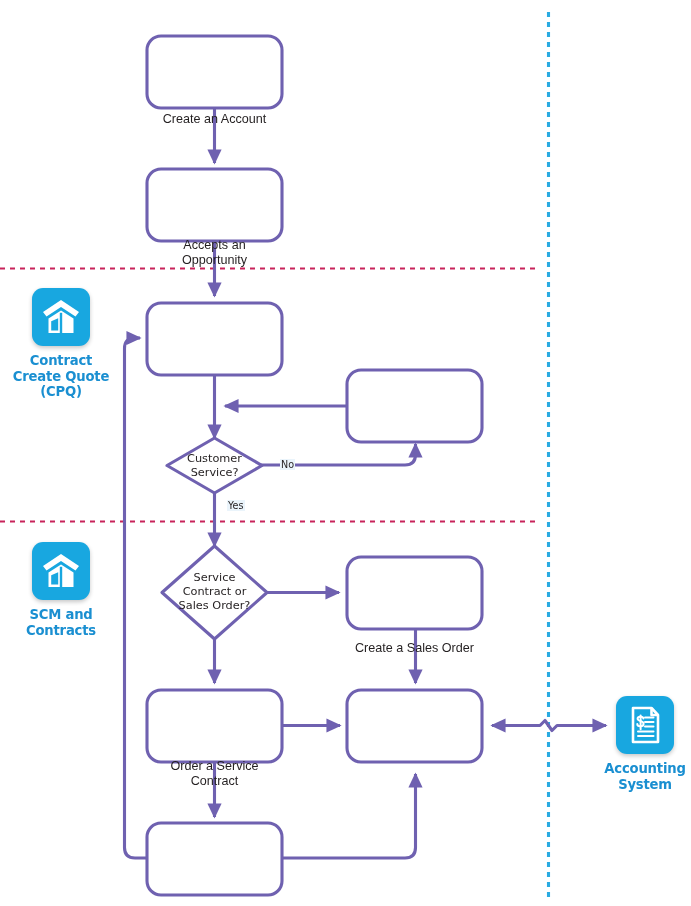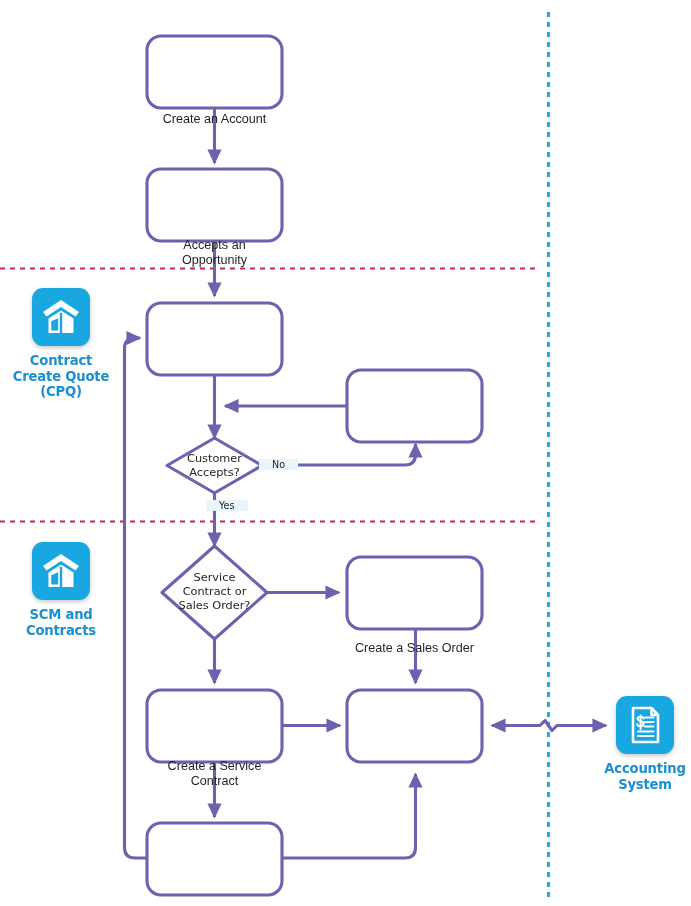--- a/index.html
+++ b/index.html
@@ -60,22 +60,23 @@
     color: #231f20;
     font-family: "DejaVu Sans", sans-serif;
     pointer-events: none;
   }
   .edge-label {
     position: absolute;
     font-size: 9.6px;
     color: #231f20;
     background: #eaf4fb;
     font-family: "DejaVu Sans", sans-serif;
-    padding: 0 13px;
+    padding: 0 1px;
     white-space: nowrap;
+    margin-left: 21px;
   }
   
   .sys {
     position: absolute;
     width: 118px;
     text-align: center;
   }
   .sys-icon {
     width: 58px;
     height: 58px;
@@ -175,27 +176,27 @@
       <path d="M 214.5 546 L 267 592.5 L 214.5 639 L 162 592.5 Z"></path>
     </g>
   </svg>
 
   <div class="node-label" style="left:152px; top:36px; width:125px; height:72px;">Create an Account</div>
 
   <div class="node-label" style="left:152px; top:169px; width:125px; height:72px;">Accepts an Opportunity</div>
 
 
 
-  <div class="diamond-label" style="left:172px; top:440px; width:85px; height:52px;">Customer Accepts?</div>
+  <div class="diamond-label" style="left:172px; top:440px; width:85px; height:52px;">Customer Service?</div>
 
   <div class="diamond-label" style="left:169px; top:552px; width:91px; height:80px;">Service Contract or Sales Order?</div>
 
   <div class="node-label" style="left:352px; top:557px; width:125px; height:87px;">Create a Sales Order</div>
 
-  <div class="node-label" style="left:150px; top:690px; width:129px; height:72px;">Create a Service Contract</div>
+  <div class="node-label" style="left:150px; top:690px; width:129px; height:72px;">Order a Service Contract</div>
 
 
 
   <div class="edge-label" style="left:259px; top:459px;">No</div>
   <div class="edge-label" style="left:206px; top:500px;">Yes</div>
 
   <div class="sys" style="left:2px; top:288px;">
     <div class="sys-icon">
       <svg width="38" height="36" viewBox="0 0 38 36" xmlns="http://www.w3.org/2000/svg">
         <path d="M19 1 L37 13 L33.5 17.5 L19 8 L4.5 17.5 L1 13 Z" fill="#ffffff"></path>

